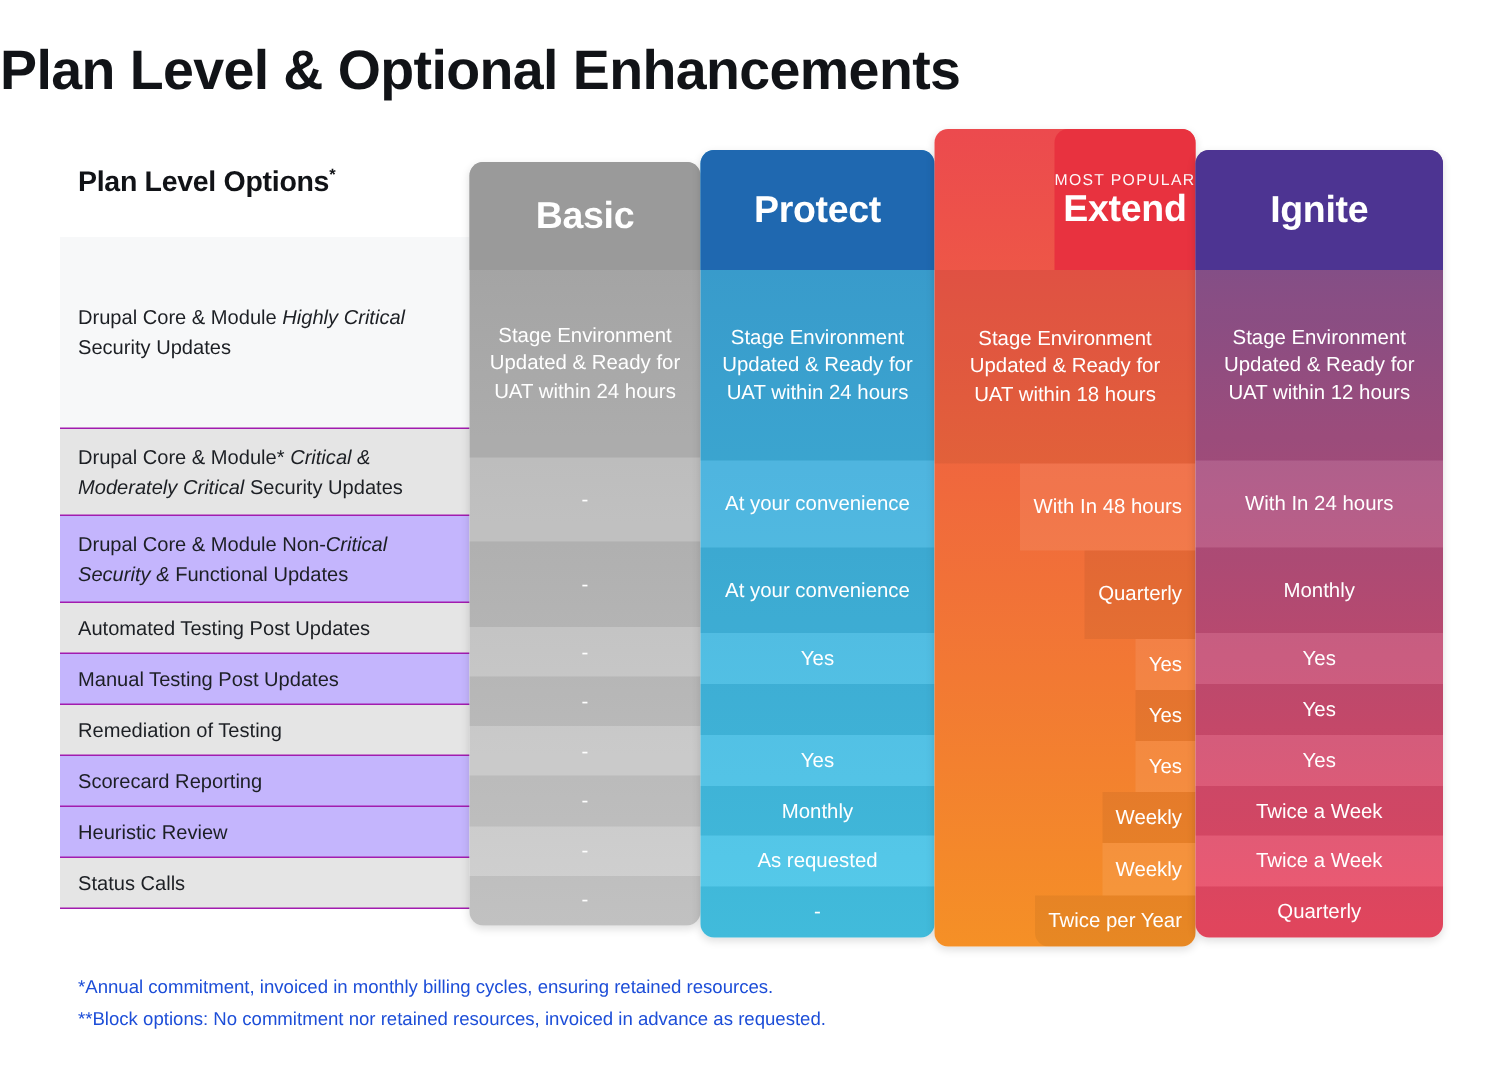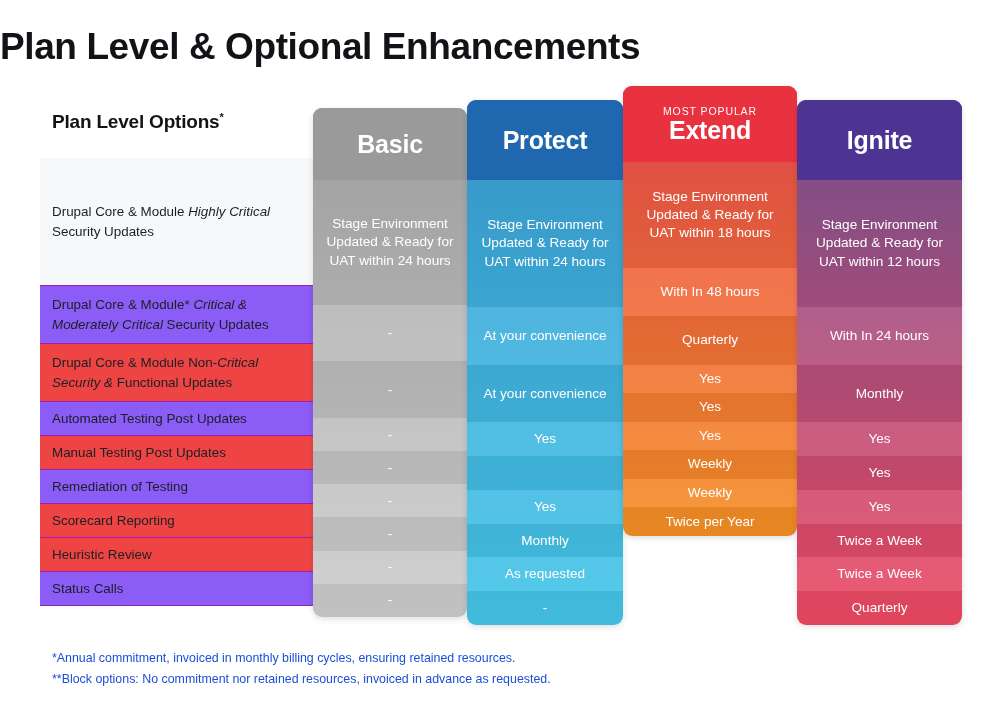--- a/index.html
+++ b/index.html
@@ -33,22 +33,22 @@
   }
   .lc-head-text sup{font-size:11px;vertical-align:super;}
 
   .lrow{
     box-sizing:border-box;
     display:flex;align-items:center;
     padding-left:12px;padding-right:10px;
     font-size:13.4px;color:#1c1f24;line-height:1.42;
     border-bottom:1px solid #a21caf;
   }
-  .lrow.alt{background:#8b5cf6;}
-  .lrow.plain{background:#ef4444;}
+  .lrow.alt{background:#e5e5e5;}
+  .lrow.plain{background:#c4b5fd;}
   .lrow em{font-style:italic;}
 
   
   .col{
     position:absolute;top:0;
     display:flex;flex-direction:column;
     box-shadow:0 2px 6px rgba(0,0,0,.13);
   }
   .col-head{
     display:flex;flex-direction:column;
@@ -185,21 +185,21 @@
           <div class="cell" style="height: 33.7723px; background: rgba(0, 0, 0, 0.055);">
             <span>Monthly</span>
           </div>
           <div class="cell" style="height: 33.7723px; background: rgba(255, 255, 255, 0.086);">
             <span>As requested</span>
           </div>
           <div class="cell" style="height: 33.7723px; background: rgba(0, 0, 0, 0.055); border-radius: 0px 0px 9px 9px;">
             <span>-</span>
           </div>
         </div>
-        <div class="col" style="left: 583px; top: 0px; width: 174px; height: 450px; background: linear-gradient(rgb(236, 74, 78) 0%, rgb(245, 144, 38) 100%);">
+        <div class="col" style="left: 583px; top: 0px; width: 174px; height: 545px; background: linear-gradient(rgb(236, 74, 78) 0%, rgb(245, 144, 38) 100%); align-items: flex-end;">
           <div class="col-head" style="height: 94px; background: rgb(232, 50, 63); border-radius: 9px 9px 0px 0px;">
             <div class="popular">MOST POPULAR</div>
             <div class="plan-name">Extend</div>
           </div>
           <div class="cell big" style="height: 128.857px; background: rgba(0, 0, 0, 0.055);">
             <span>Stage Environment Updated &amp; Ready for UAT within 18 hours</span>
           </div>
           <div class="cell" style="height: 58.3884px; background: rgba(255, 255, 255, 0.086);">
             <span>With In 48 hours</span>
           </div>

